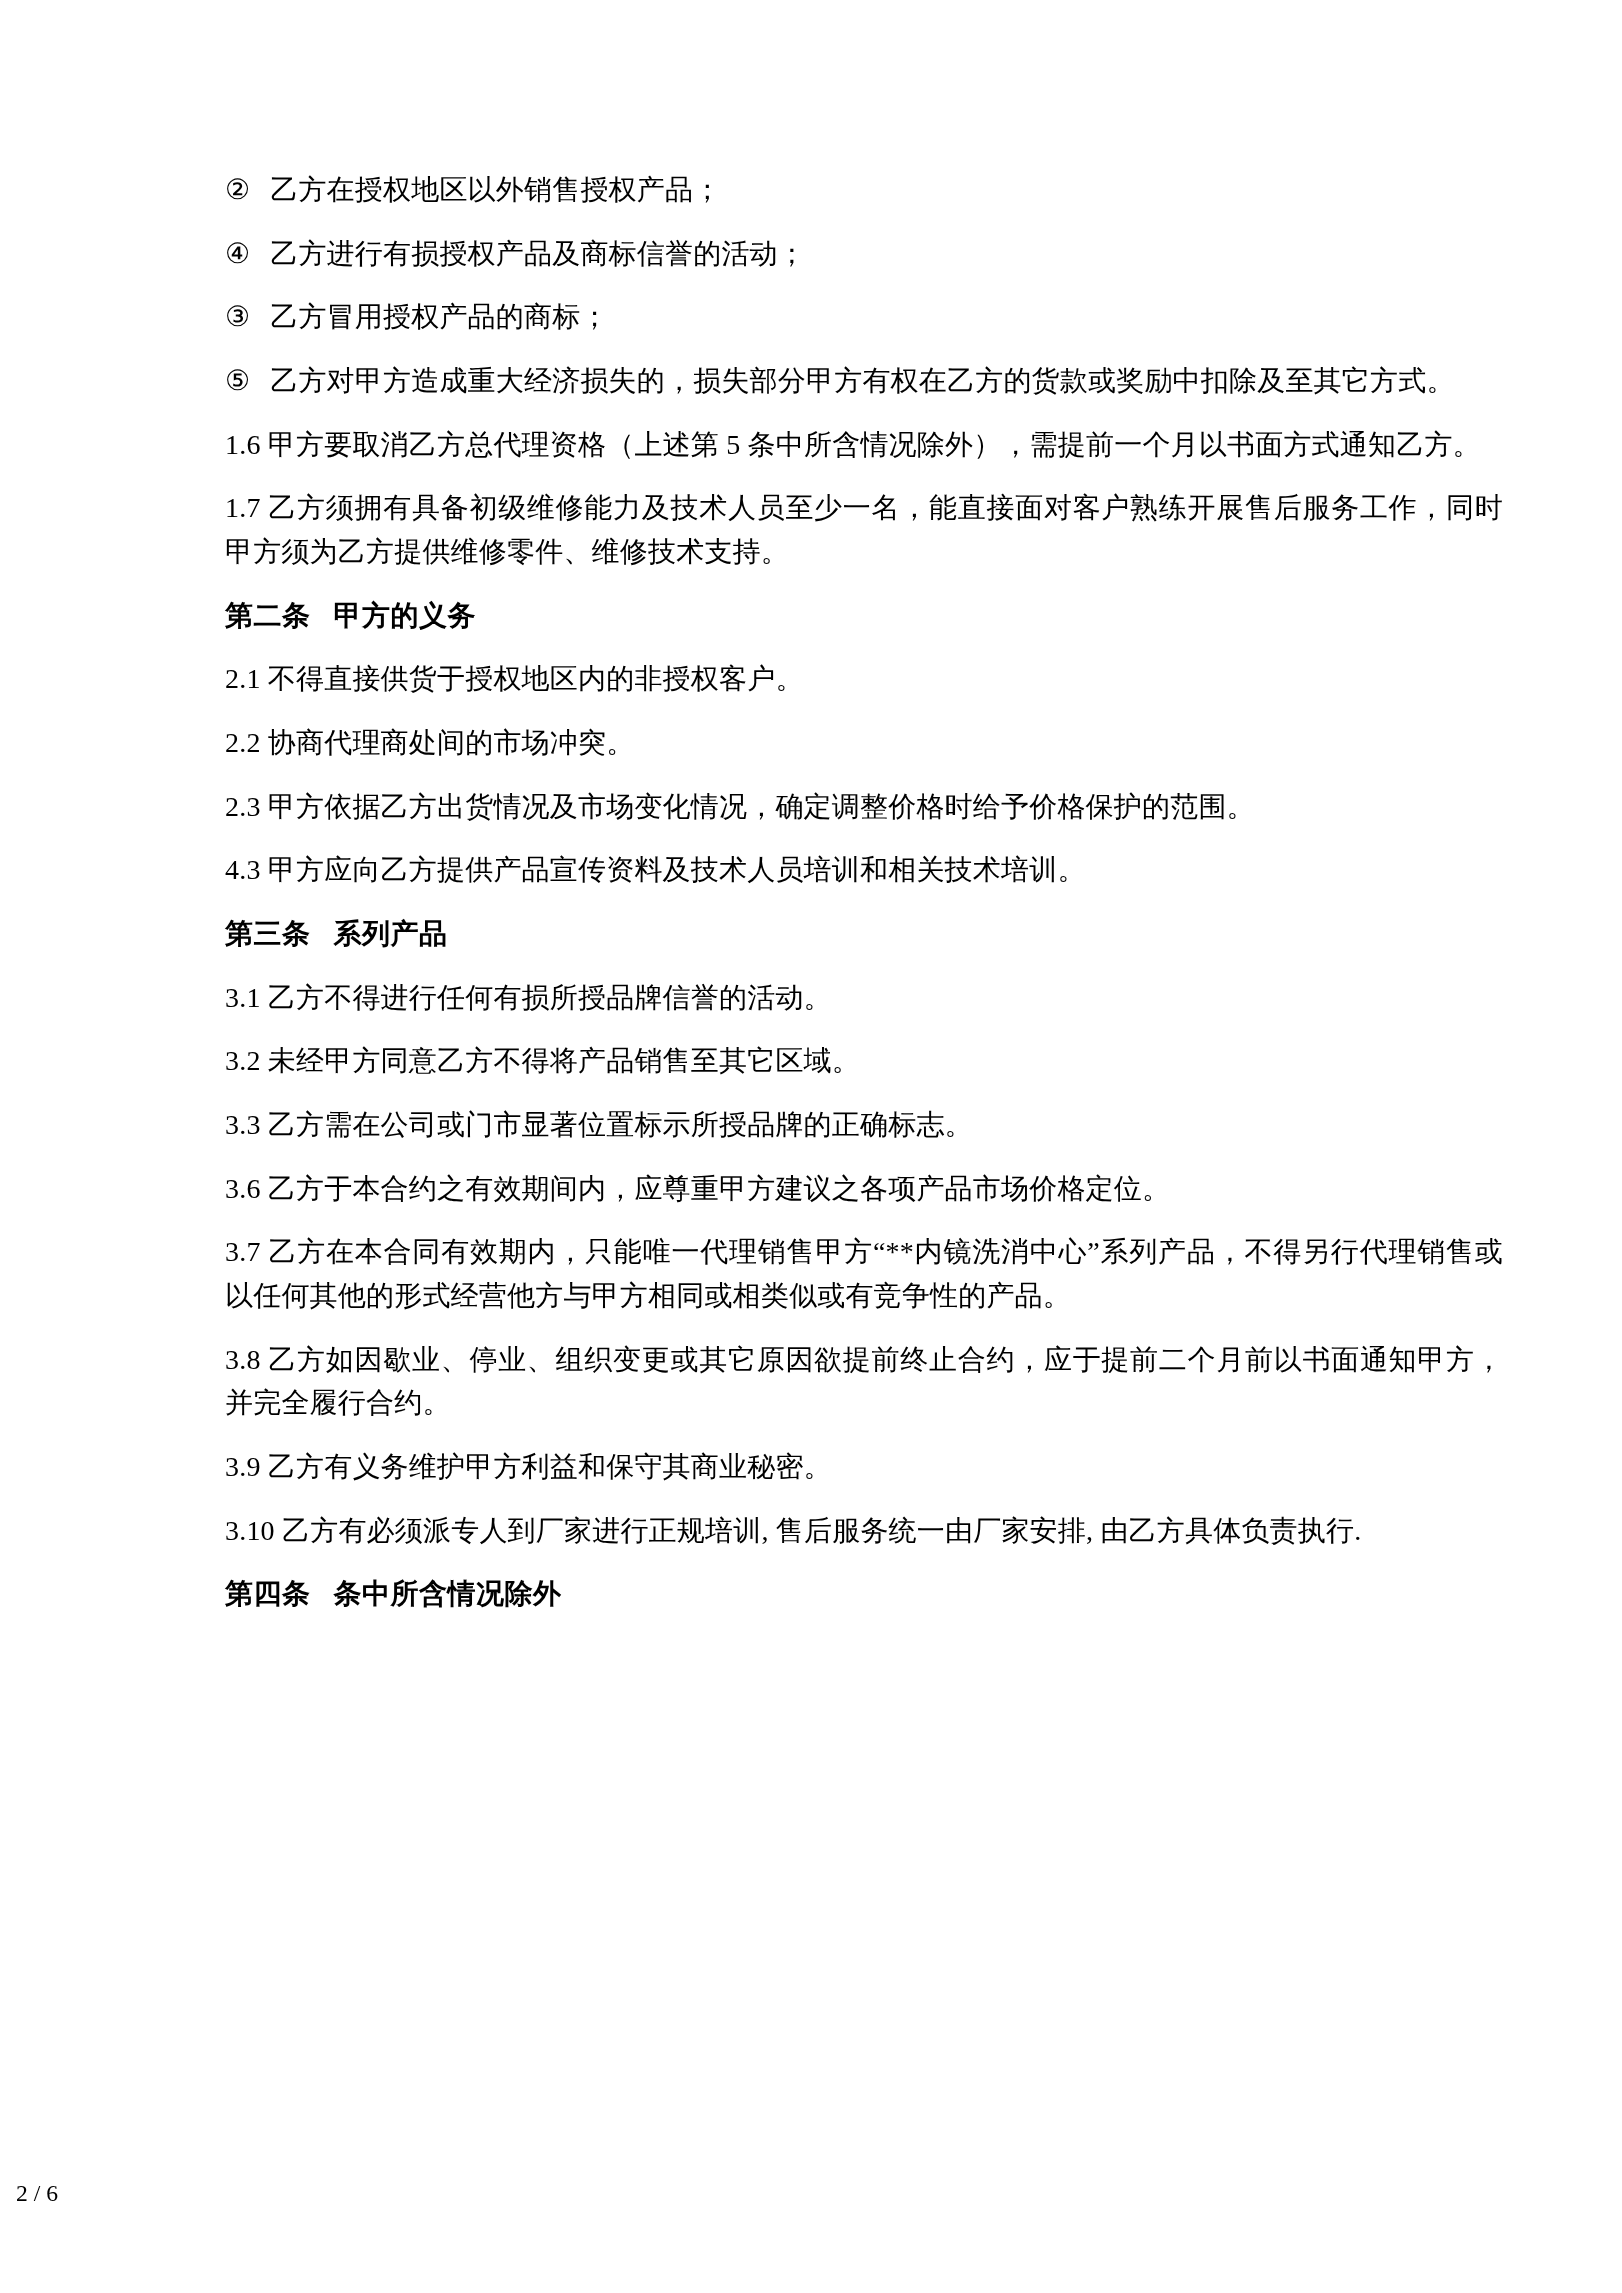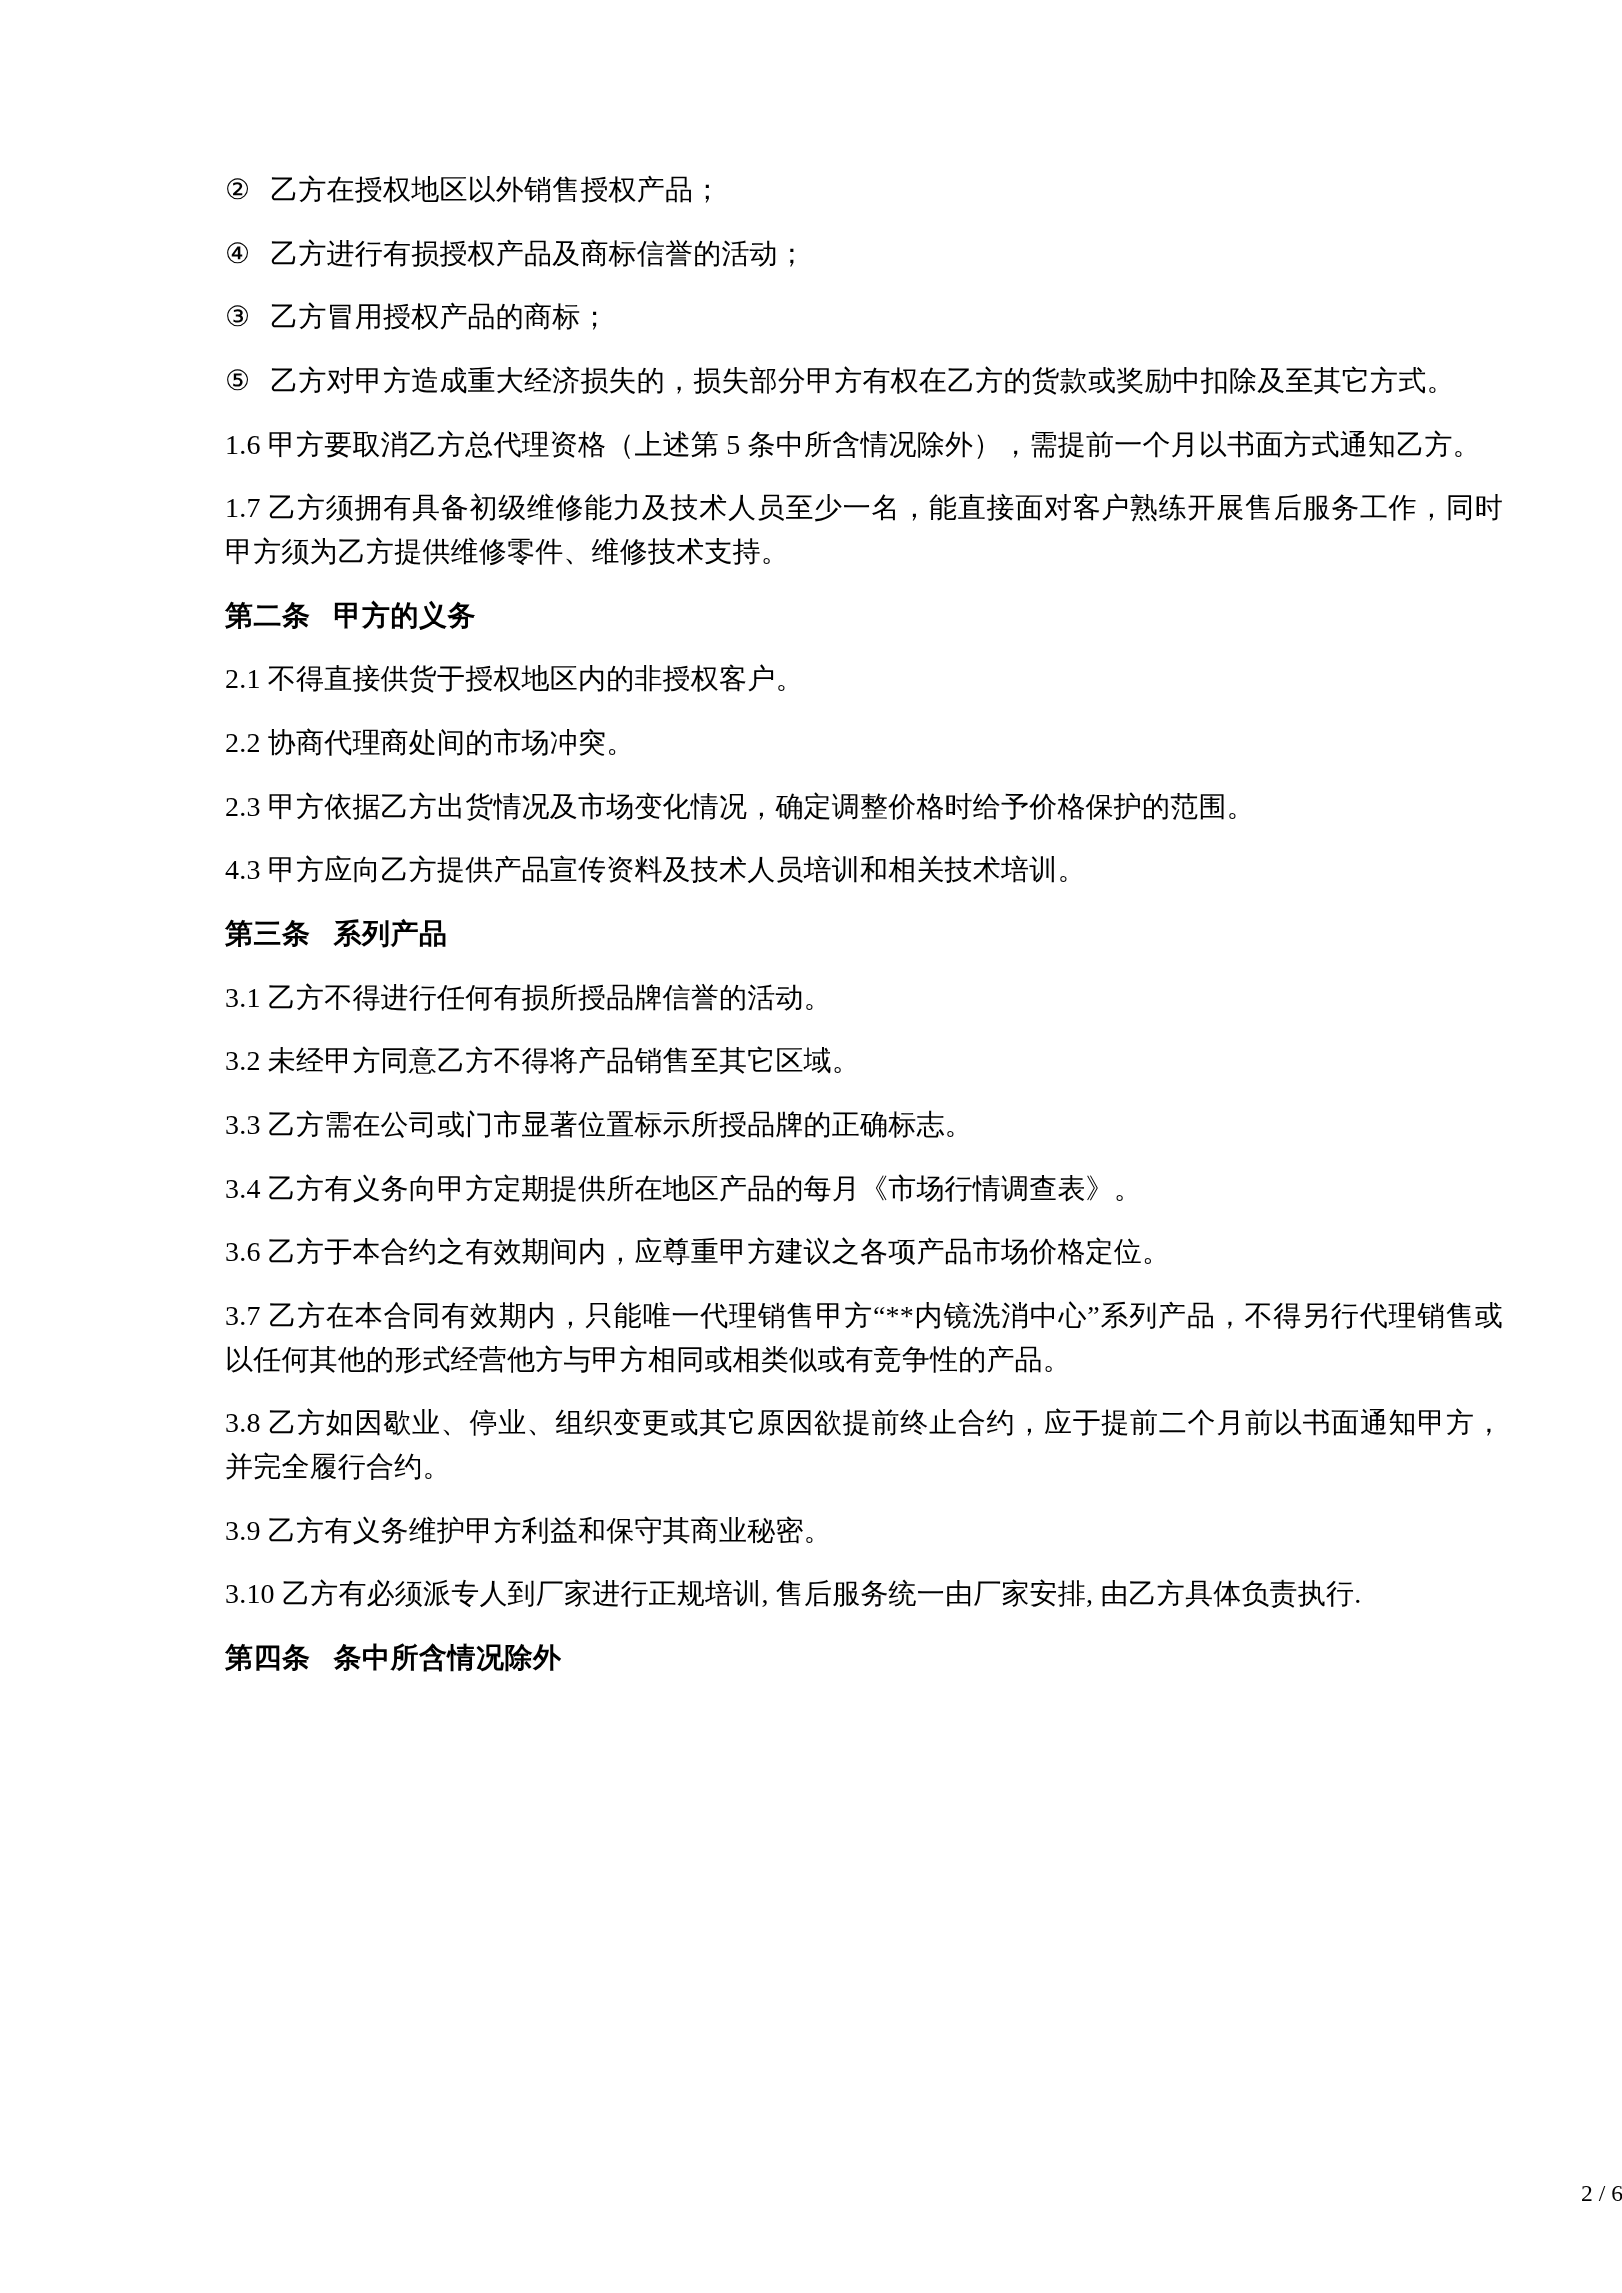--- a/index.html
+++ b/index.html
@@ -44,21 +44,21 @@
     margin-left: 23px;
   }
   .num-latin {
     font-family: "Liberation Serif", "DejaVu Serif", serif;
   }
   .footer {
     position: absolute;
     left: 16px;
     right: 0;
     bottom: 87px;
-    text-align: right;
+    text-align: left;
     font-size: 23.6px;
     font-family: "Liberation Serif", "DejaVu Serif", serif;
     color: #000;
   }
   .circ {
     display: inline-block;
     margin-right: 12.7px;
   }
 </style>
 </head>
@@ -74,21 +74,20 @@
       <p class="para"><span class="num-latin">1.7</span> <span>乙方须拥有具备初级维修能力及技术人员至少一名，能直接面对客户熟练开展售后服务工作，同时甲方须为乙方提供维修零件、维修技术支持。</span></p>
       <div class="heading"><span>第二条</span><span class="htitle">甲方的义务</span></div>
       <p class="para"><span class="num-latin">2.1</span> <span>不得直接供货于授权地区内的非授权客户。</span></p>
       <p class="para"><span class="num-latin">2.2</span> <span>协商代理商处间的市场冲突。</span></p>
       <p class="para"><span class="num-latin">2.3</span> <span>甲方依据乙方出货情况及市场变化情况，确定调整价格时给予价格保护的范围。</span></p>
       <p class="para"><span class="num-latin">4.3</span> <span>甲方应向乙方提供产品宣传资料及技术人员培训和相关技术培训。</span></p>
       <div class="heading"><span>第三条</span><span class="htitle">系列产品</span></div>
       <p class="para"><span class="num-latin">3.1</span> <span>乙方不得进行任何有损所授品牌信誉的活动。</span></p>
       <p class="para"><span class="num-latin">3.2</span> <span>未经甲方同意乙方不得将产品销售至其它区域。</span></p>
       <p class="para"><span class="num-latin">3.3</span> <span>乙方需在公司或门市显著位置标示所授品牌的正确标志。</span></p>
-      <p class="para"><span class="num-latin">3.4</span> <span>乙方有义务向甲方定期提供所在地区产品的每月《市场行情调查表》。</span></p>
       <p class="para"><span class="num-latin">3.6</span> <span>乙方于本合约之有效期间内，应尊重甲方建议之各项产品市场价格定位。</span></p>
       <p class="para"><span class="num-latin">3.7</span> <span>乙方在本合同有效期内，只能唯一代理销售甲方“**内镜洗消中心”系列产品，不得另行代理销售或以任何其他的形式经营他方与甲方相同或相类似或有竞争性的产品。</span></p>
       <p class="para"><span class="num-latin">3.8</span> <span>乙方如因歇业、停业、组织变更或其它原因欲提前终止合约，应于提前二个月前以书面通知甲方，并完全履行合约。</span></p>
       <p class="para"><span class="num-latin">3.9</span> <span>乙方有义务维护甲方利益和保守其商业秘密。</span></p>
       <p class="para"><span class="num-latin">3.10</span> <span>乙方有必须派专人到厂家进行正规培训, 售后服务统一由厂家安排, 由乙方具体负责执行.</span></p>
       <div class="heading"><span>第四条</span><span class="htitle">条中所含情况除外</span></div>
     </div>
   <div class="footer">
     <span>2 / 6</span>
   </div>

